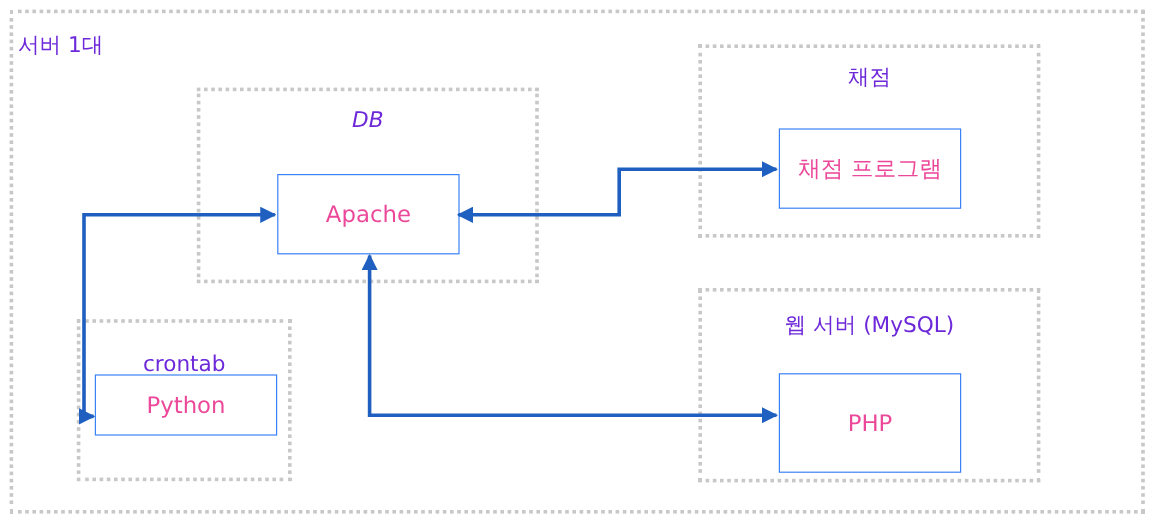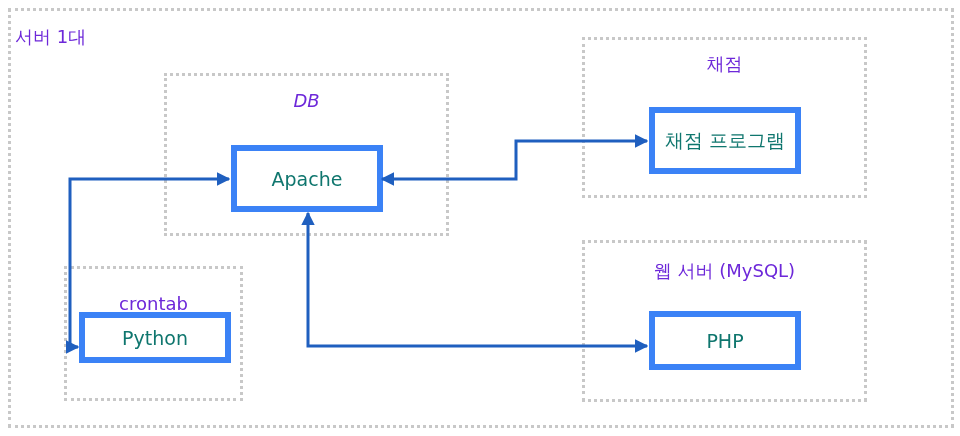--- a/index.html
+++ b/index.html
@@ -1,21 +1,21 @@
 <!DOCTYPE html>
 <html><head>
 <meta charset="utf-8">
 <style>
   html, body { margin: 0; padding: 0; background: #ffffff; }
   body { width: 960px; height: 436px; position: relative; overflow: hidden;
          font-family: "DejaVu Sans", "Liberation Sans", sans-serif; color: #1f2937; }
   .group { position: absolute; border: 3px dotted #c8c8c8; box-sizing: border-box; }
   .group-label { position: absolute; left: 0; right: 0; text-align: center; font-size: 18px; color: #6d28d9; }
-  .node { position: absolute; border: 6px solid #3b82f6; background: #ffffff; box-sizing: border-box;
-          display: flex; align-items: center; justify-content: center; font-size: 19px; color: #0f766e; }
+  .node { position: absolute; border: 1px solid #3b82f6; background: #ffffff; box-sizing: border-box;
+          display: flex; align-items: center; justify-content: center; font-size: 19px; color: #ec4899; }
   #outer-label { position: absolute; left: 15px; top: 25px; font-size: 18px; color: #6d28d9; }
   svg.edges { position: absolute; left: 0; top: 0; width: 960px; height: 436px; pointer-events: none; }
 </style>
 </head>
 <body>
 
 <div class="group" style="left:8px; top:8px; width:946px; height:420px;"></div>
 <div id="outer-label">서버 1대</div>
 
 <div class="group" style="left:164px; top:73px; width:285px; height:163px;font-style:italic;">
@@ -24,21 +24,21 @@
 <div class="node" style="left:231px; top:145px; width:152px; height:67px;">Apache</div>
 
 <div class="group" style="left:582px; top:37px; width:285px; height:161px;">
   <div class="group-label" style="top:12px;">채점</div>
 </div>
 <div class="node" style="left:649px; top:107px; width:152px; height:67px;">채점 프로그램</div>
 
 <div class="group" style="left:582px; top:240px; width:285px; height:162px;">
   <div class="group-label" style="top:16px;">웹 서버 (MySQL)</div>
 </div>
-<div class="node" style="left:649px; top:311px; width:152px; height:59px;">PHP</div>
+<div class="node" style="left:649px; top:311px; width:152px; height:83px;">PHP</div>
 
 <div class="group" style="left:64px; top:266px; width:179px; height:135px;">
   <div class="group-label" style="top:24px;">crontab</div>
 </div>
 <div class="node" style="left:79px; top:312px; width:152px; height:51px;">Python</div>
 
 <svg class="edges" viewBox="0 0 960 436">
   <defs>
     <marker id="ah" viewBox="0 0 10 10" refX="9" refY="5" markerWidth="4.5" markerHeight="4.5" orient="auto-start-reverse">
       <path d="M0,0 L10,5 L0,10 z" fill="#1f5fbf"></path>

